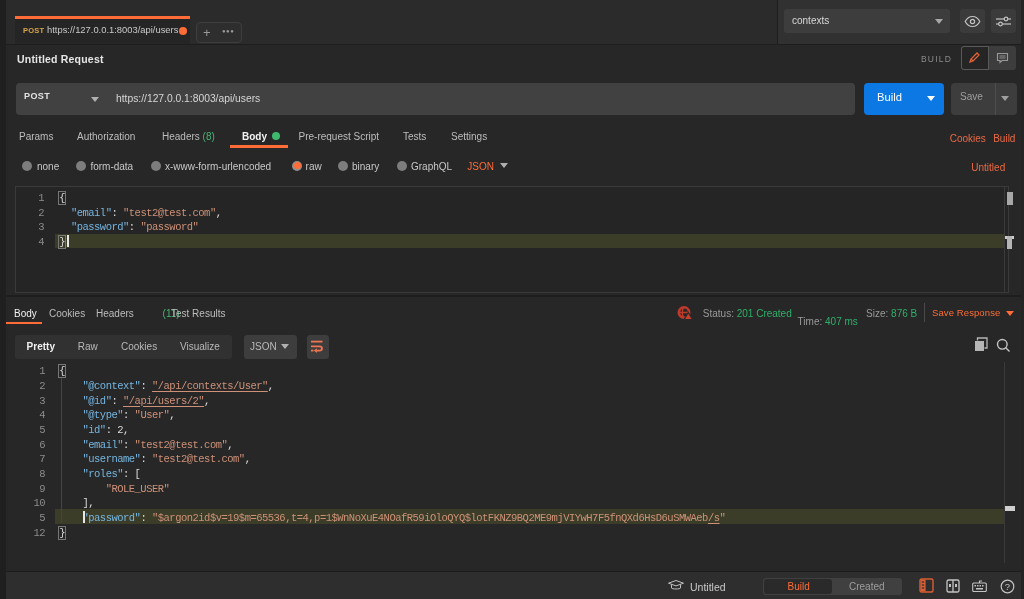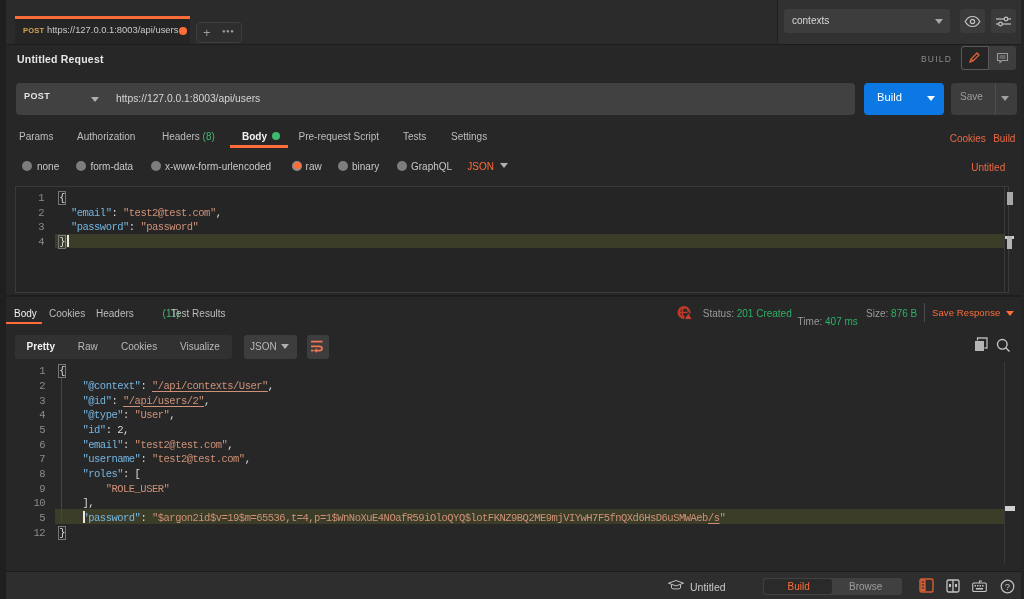--- a/index.html
+++ b/index.html
@@ -202,21 +202,21 @@
 
 <div class="abs" style="left:0;top:571px;width:1024px;height:28px;background:#2e2e2e;border-top:1px solid #1c1c1c;"></div>
 <svg class="abs" style="left:668px;top:580px;" width="16" height="11" viewBox="0 0 16 11">
   <path d="M8 0.5 L15.5 3.2 L8 5.9 L0.5 3.2 Z" fill="none" stroke="#c0c0c0" stroke-width="1"></path>
   <path d="M3.5 4.5 V8 C3.5 9.3 12.5 9.3 12.5 8 V4.5" fill="none" stroke="#c0c0c0" stroke-width="1"></path>
 </svg>
 <div class="abs" style="left:690px;top:581px;font-size:10.5px;color:#c9c9c9;">Untitled</div>
 <div class="abs" style="left:763px;top:578px;width:139px;height:17px;background:#404040;border-radius:3px;"></div>
 <div class="abs" style="left:764px;top:579px;width:68px;height:15px;background:#2a2a2a;border-radius:3px;"></div>
 <div class="abs" style="left:787.5px;top:581px;font-size:10px;color:#ff6c37;">Build</div>
-<div class="abs" style="left:849px;top:581px;font-size:10px;color:#9e9e9e;">Browse</div>
+<div class="abs" style="left:849px;top:581px;font-size:10px;color:#9e9e9e;">Created</div>
 
 <svg class="abs" style="left:919px;top:578px;" width="15" height="15" viewBox="0 0 15 15">
   <rect x="1" y="1" width="13" height="13" rx="1.5" fill="none" stroke="#d85f33" stroke-width="1.4"></rect>
   <rect x="1.6" y="1.6" width="5" height="11.8" fill="#d85f33"></rect>
   <rect x="2.8" y="3.4" width="2.4" height="1.2" fill="#2e2e2e"></rect>
   <rect x="2.8" y="6.4" width="2.4" height="1.2" fill="#2e2e2e"></rect>
   <rect x="2.8" y="9.4" width="2.4" height="1.2" fill="#2e2e2e"></rect>
 </svg>
 <svg class="abs" style="left:946px;top:579px;" width="14" height="14" viewBox="0 0 14 14">
   <rect x="1" y="1" width="12" height="12" rx="1.5" fill="none" stroke="#c4c4c4" stroke-width="1.3"></rect>

